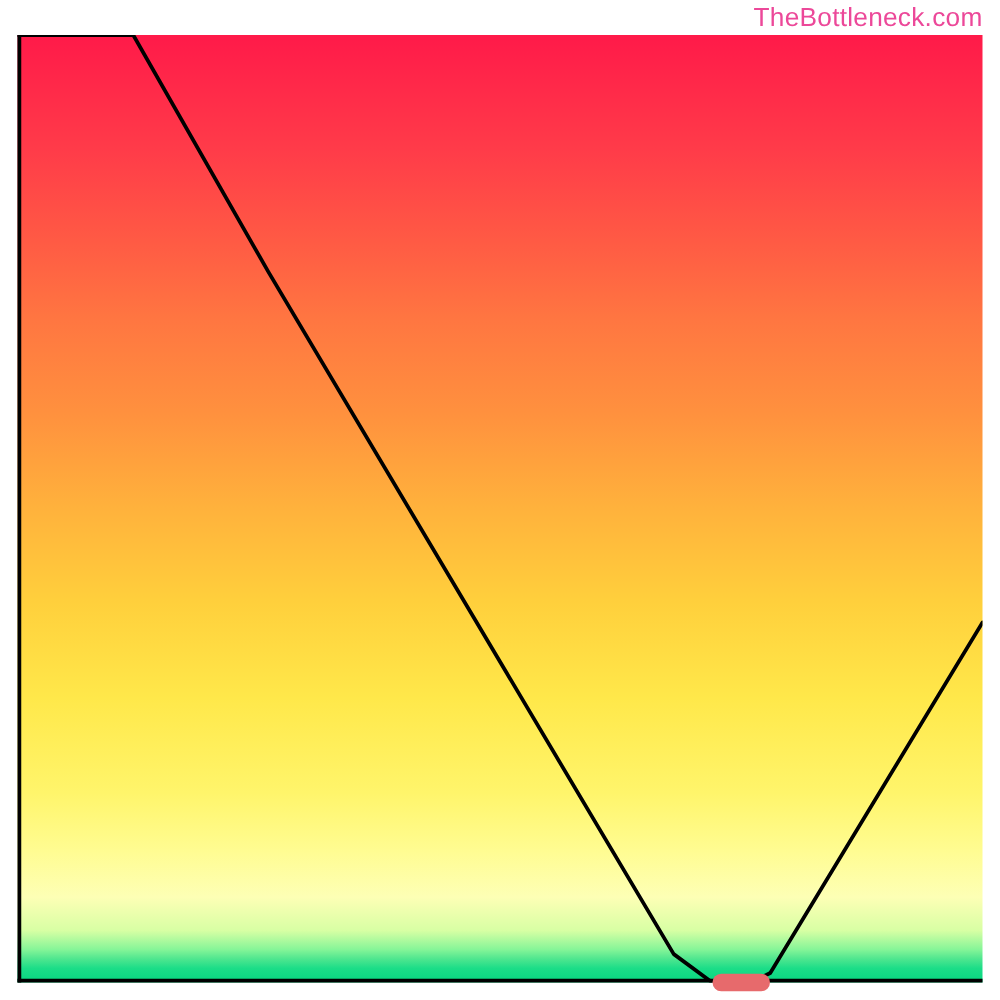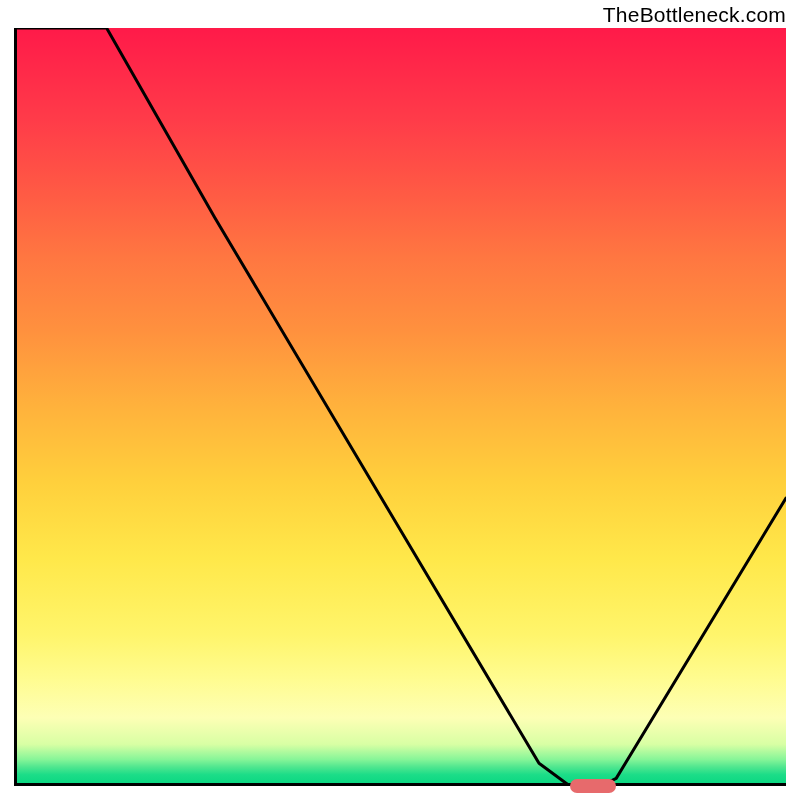--- a/index.html
+++ b/index.html
@@ -12,21 +12,21 @@
   }
   .container {
     position: relative;
     width: 800px;
     height: 800px;
   }
   .watermark {
     position: absolute;
     top: 3px;
     right: 14px;
-    color: #000000;
+    color: #ec4899;
     font-size: 21px;
     font-weight: 500;
     z-index: 10;
     letter-spacing: 0.2px;
   }
   .plot {
     position: absolute;
     left: 14px;
     top: 28px;
     width: 772px;

